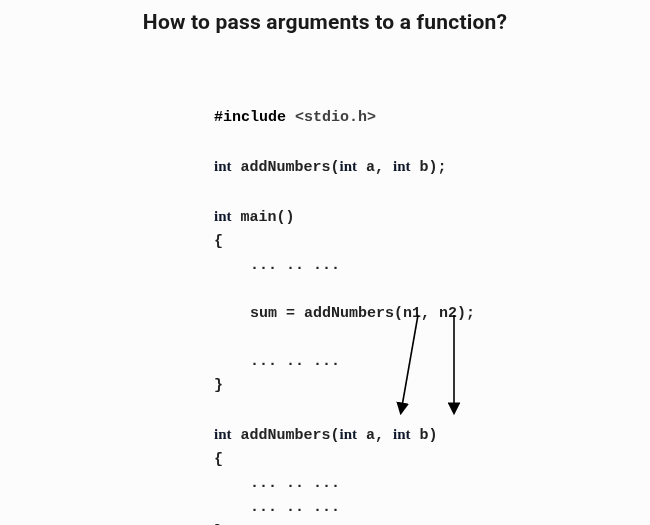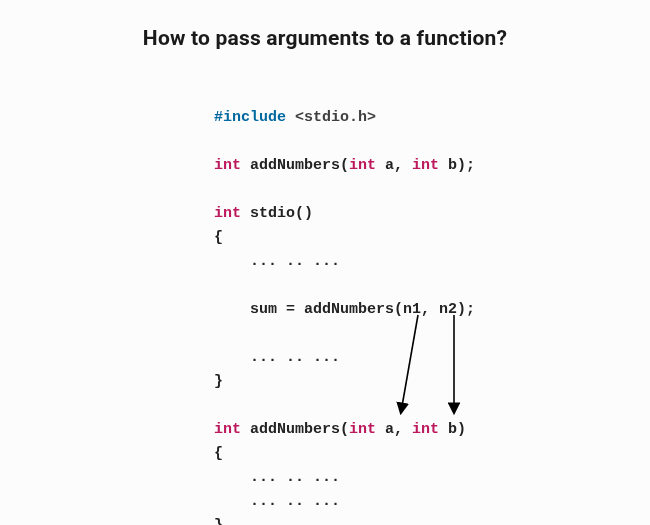--- a/index.html
+++ b/index.html
@@ -12,60 +12,60 @@
     color: #1a1a1a;
   }
   .page {
     position: relative;
     width: 650px;
     height: 525px;
     box-sizing: border-box;
   }
   .title {
     position: absolute;
-    top: 26px;
+    top: 10px;
     left: 0;
     width: 100%;
     text-align: center;
     font-weight: 700;
     font-size: 21px;
     letter-spacing: 0.2px;
   }
   .code {
     position: absolute;
     top: 106px;
     left: 214px;
     font-family: ui-monospace, SFMono-Regular, "Courier New", monospace;
     font-size: 15px;
     line-height: 24px;
     white-space: pre;
     font-weight: 600;
     color: #232323;
   }
-  .preproc { color: #0369a1; }
+  .preproc { color: #000000; }
   .header  { color: #404040; }
-  .kw      { color: #be185d; }
+  .kw      { color: #0f172a; font-family: Liberation Serif, serif; }
   .arrows {
     position: absolute;
     top: 0;
     left: 0;
     pointer-events: none;
   }
 </style>
 </head>
 <body>
 
 <div class="page">
   <div class="title">How to pass arguments to a function?</div>
 
   <div class="code"><span class="preproc">#include</span> <span class="header">&lt;stdio.h&gt;</span>
 
 <span class="kw">int</span><span> addNumbers(</span><span class="kw">int</span><span> a, </span><span class="kw">int</span><span> b);</span>
 
-<span class="kw">int</span><span> stdio()</span>
+<span class="kw">int</span><span> main()</span>
 <span>{</span>
 <span>    ... .. ...</span>
 
 <span>    sum = addNumbers(n1, n2);</span>
 
 <span>    ... .. ...</span>
 <span>}</span>
 
 <span class="kw">int</span><span> addNumbers(</span><span class="kw">int</span><span> a, </span><span class="kw">int</span><span> b)</span>
 <span>{</span>

